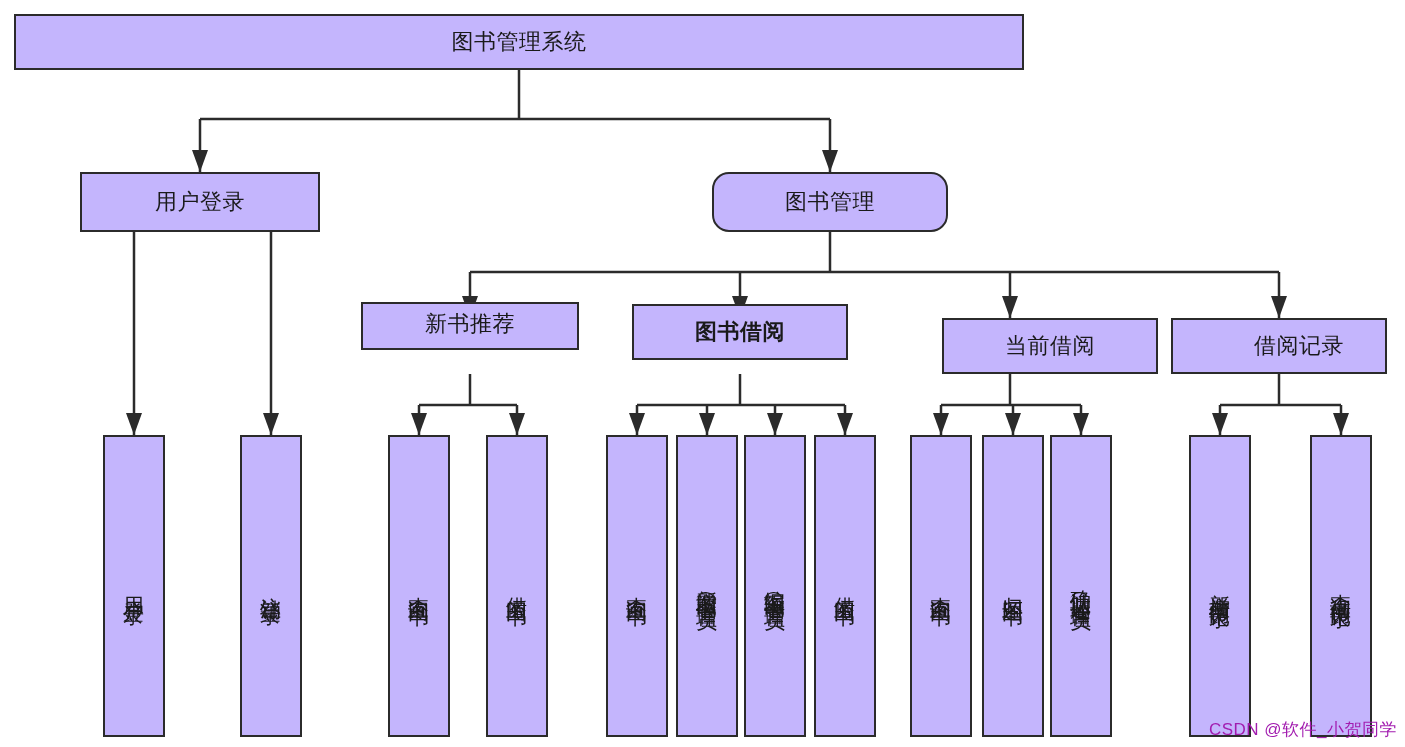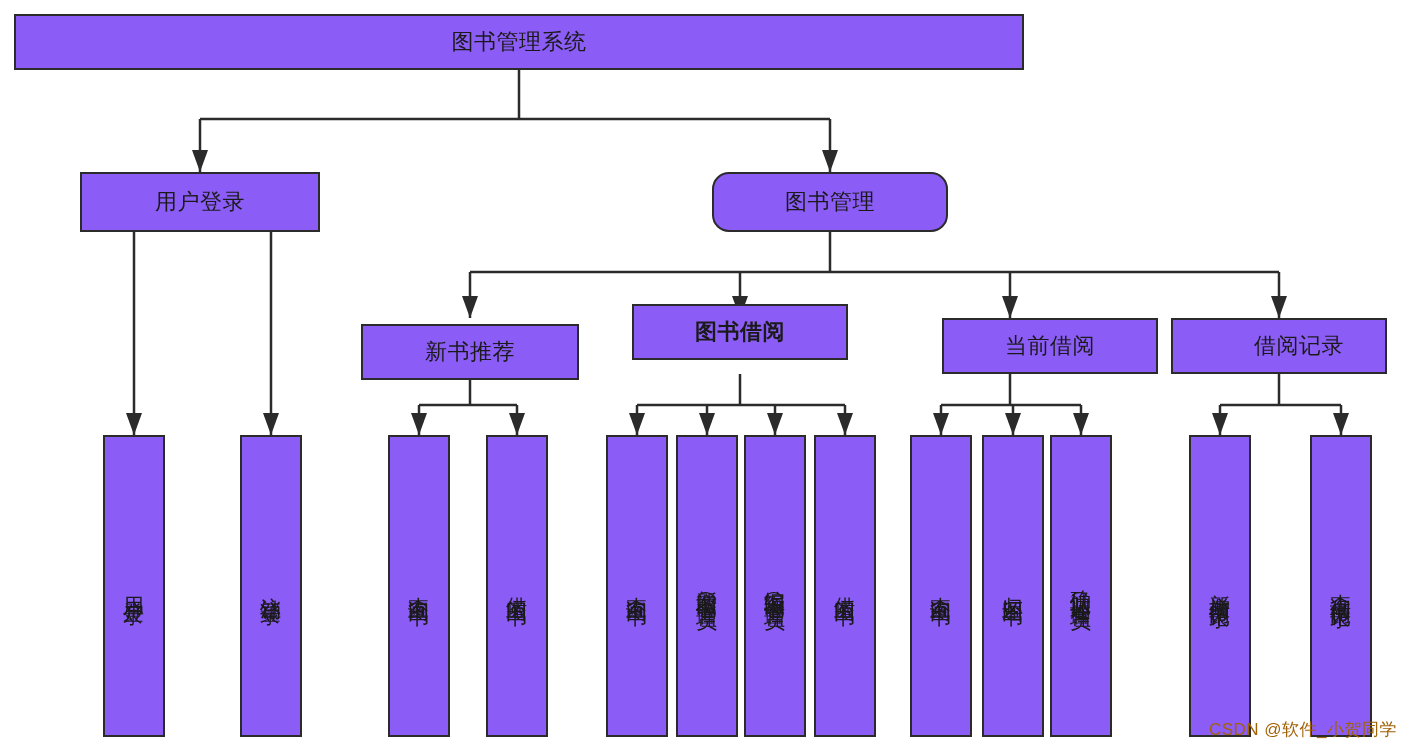--- a/index.html
+++ b/index.html
@@ -16,21 +16,21 @@
   }
   #diagram-root {
     position: relative;
     width: 1405px;
     height: 747px;
   }
   .node-box {
     position: absolute;
     box-sizing: border-box;
     border: 2px solid #2b2b2b;
-    background: #8b5cf6;
+    background: #c4b5fd;
     display: flex;
     align-items: center;
     justify-content: center;
   }
   .node-label-h {
     font-size: 22px;
     color: #1a1a1a;
     line-height: 1.1;
     letter-spacing: 0.5px;
     white-space: nowrap;
@@ -52,21 +52,21 @@
     top: 0;
     width: 1405px;
     height: 747px;
     pointer-events: none;
   }
   .watermark {
     position: absolute;
     right: 8px;
     bottom: 6px;
     font-size: 17px;
-    color: #a16207;
+    color: #a21caf;
     white-space: nowrap;
     letter-spacing: 0.5px;
   }
 </style>
 </head>
 <body>
 
 <div id="diagram-root">
 
   <svg id="connectors" viewBox="0 0 1405 747" xmlns="http://www.w3.org/2000/svg">
@@ -127,21 +127,21 @@
   <div id="boxes-layer">
       <div class="node-box" style="left: 14px; top: 14px; width: 1010px; height: 56px;">
         <span class="node-label-h">图书管理系统</span>
       </div>
       <div class="node-box" style="left: 80px; top: 172px; width: 240px; height: 60px;">
         <span class="node-label-h">用户登录</span>
       </div>
       <div class="node-box" style="left: 712px; top: 172px; width: 236px; height: 60px; border-radius: 17px;">
         <span class="node-label-h">图书管理</span>
       </div>
-      <div class="node-box" style="left: 361px; top: 324px; width: 218px; height: 56px;">
+      <div class="node-box" style="left: 361px; top: 302px; width: 218px; height: 48px; font-family: Liberation Mono, monospace;">
         <span class="node-label-h">新书推荐</span>
       </div>
       <div class="node-box" style="left: 632px; top: 304px; width: 216px; height: 56px; font-weight: bold;">
         <span class="node-label-h">图书借阅</span>
       </div>
       <div class="node-box" style="left: 942px; top: 318px; width: 216px; height: 56px;">
         <span class="node-label-h">当前借阅</span>
       </div>
       <div class="node-box" style="left: 1171px; top: 318px; width: 216px; height: 56px; padding-left: 40px;">
         <span class="node-label-h">借阅记录</span>

